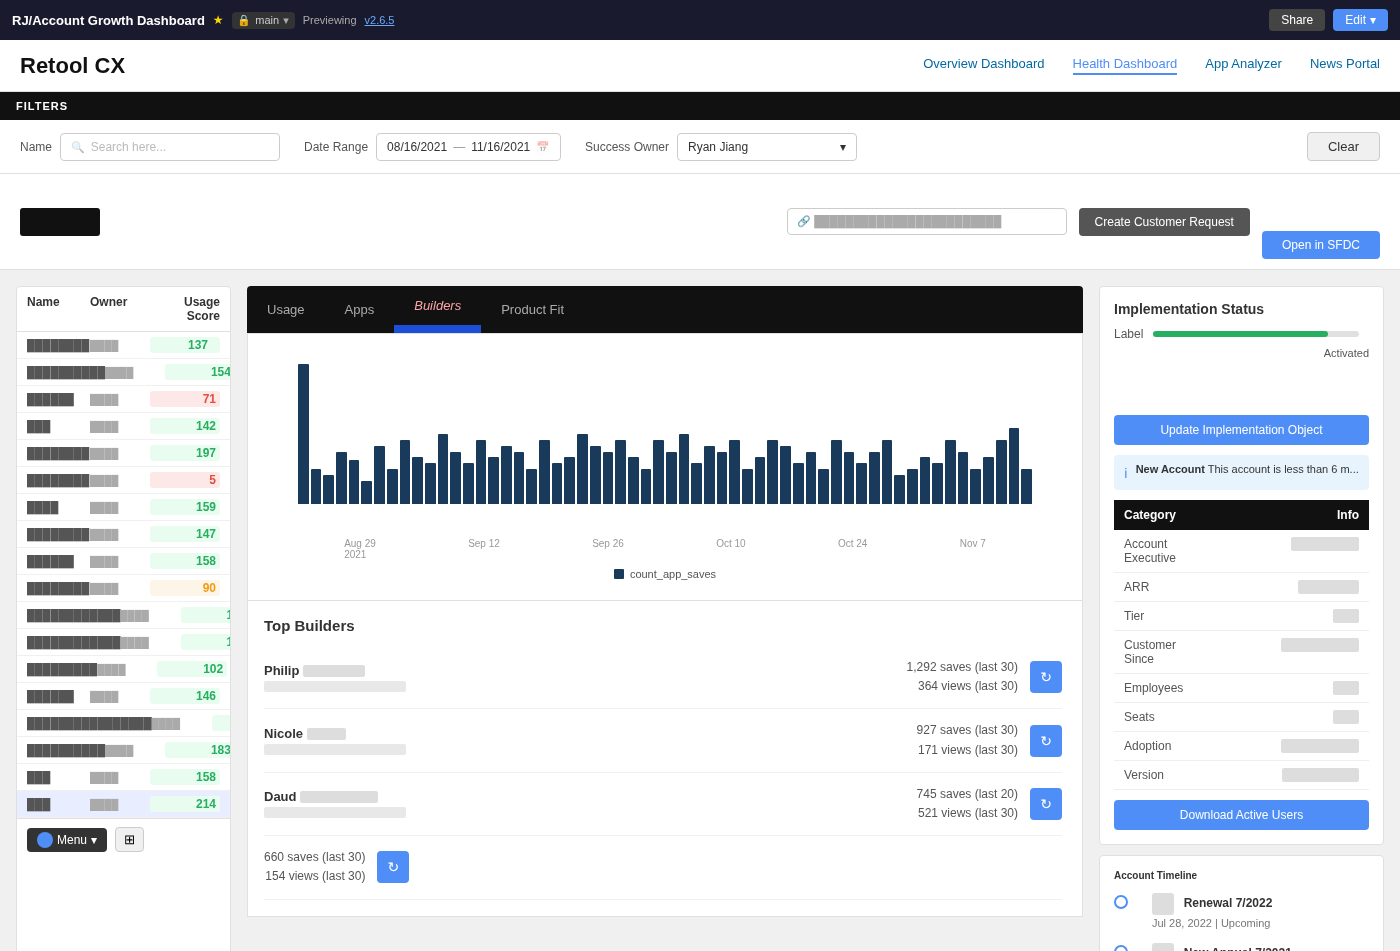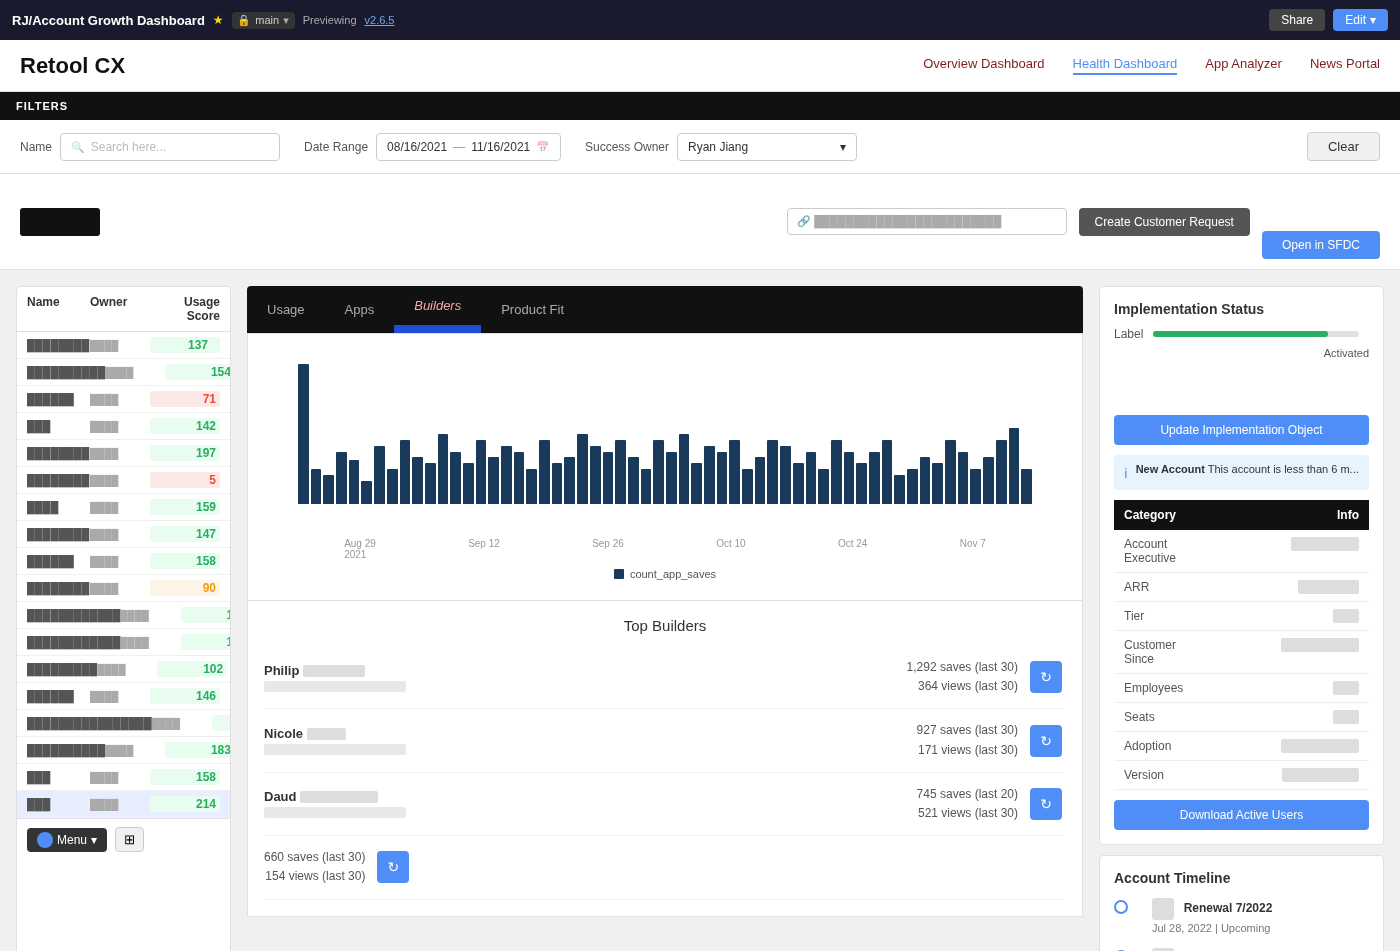--- a/index.html
+++ b/index.html
@@ -15,21 +15,21 @@
     .preview-text { color: #aaa; font-size: 11px; }
     .version-link { color: #6af; text-decoration: underline; font-size: 11px; }
     .top-bar-right { display: flex; gap: 8px; }
     .btn-share { background: #444; color: #fff; border: none; border-radius: 4px; padding: 4px 12px; cursor: pointer; font-size: 12px; }
     .btn-edit { background: #4f8ef7; color: #fff; border: none; border-radius: 4px; padding: 4px 12px; cursor: pointer; font-size: 12px; display: flex; align-items: center; gap: 4px; }
 
     
     .nav-bar { background: #fff; border-bottom: 1px solid #e0e0e0; display: flex; align-items: center; justify-content: space-between; padding: 0 20px; height: 52px; }
     .app-name { font-size: 22px; font-weight: 700; color: #111; }
     .nav-links { display: flex; gap: 28px; }
-    .nav-link { color: #7f1d1d; text-decoration: none; font-size: 13px; cursor: pointer; }
+    .nav-link { color: #0369a1; text-decoration: none; font-size: 13px; cursor: pointer; }
     .nav-link.active { color: #4f8ef7; border-bottom: 2px solid #4f8ef7; padding-bottom: 2px; }
 
     
     .filters-section { background: #111; color: #fff; padding: 8px 16px; display: flex; align-items: center; }
     .filters-label { font-size: 11px; font-weight: 700; letter-spacing: 1px; color: #fff; }
 
     .filter-row { background: #fff; padding: 12px 20px; display: flex; align-items: center; gap: 24px; border-bottom: 1px solid #e0e0e0; }
     .filter-group { display: flex; align-items: center; gap: 8px; }
     .filter-label { font-size: 12px; color: #555; }
     .filter-input { border: 1px solid #ccc; border-radius: 4px; padding: 6px 10px; font-size: 12px; width: 220px; color: #999; display: flex; align-items: center; gap: 6px; }
@@ -68,21 +68,21 @@
     
     .chart-area { background: #fff; border: 1px solid #e0e0e0; padding: 20px; position: relative; min-height: 240px; }
     .chart-container { position: relative; height: 180px; display: flex; align-items: flex-end; gap: 2px; padding: 10px 30px 30px; }
     .chart-bar { background: #1a3a5c; flex: 1; min-width: 4px; border-radius: 1px 1px 0 0; }
     .chart-x-labels { display: flex; justify-content: space-around; padding: 4px 30px 0; font-size: 10px; color: #999; }
     .chart-legend { display: flex; align-items: center; gap: 6px; justify-content: center; margin-top: 8px; font-size: 11px; color: #555; }
     .legend-dot { width: 10px; height: 10px; background: #1a3a5c; border-radius: 1px; }
 
     
     .builders-section { background: #fff; border: 1px solid #e0e0e0; border-top: none; padding: 16px; position: relative; }
-    .builders-title { font-size: 15px; font-weight: 400; margin-bottom: 12px; text-align: center; }
+    .builders-title { font-size: 15px; font-weight: 700; margin-bottom: 12px; }
     .scroll-container { max-height: 320px; overflow-y: auto; padding-right: 4px; }
     .builder-row { display: flex; align-items: center; padding: 12px 0; border-bottom: 1px solid #f0f0f0; }
     .builder-info { flex: 1; }
     .builder-name { font-size: 13px; font-weight: 600; color: #333; }
     .builder-email { font-size: 11px; color: #aaa; margin-top: 2px; }
     .builder-stats { font-size: 12px; color: #555; text-align: right; margin-right: 12px; line-height: 1.6; }
     .builder-icon-btn { background: #4f8ef7; border: none; border-radius: 4px; width: 32px; height: 32px; cursor: pointer; display: flex; align-items: center; justify-content: center; color: #fff; }
 
     
     .right-panel { width: 285px; flex-shrink: 0; }
@@ -99,21 +99,21 @@
 
     .info-table { width: 100%; border-collapse: collapse; font-size: 12px; }
     .info-table th { background: #111; color: #fff; padding: 8px 10px; text-align: left; font-size: 12px; }
     .info-table td { padding: 7px 10px; border-bottom: 1px solid #eee; vertical-align: top; }
     .info-table td:first-child { color: #555; width: 90px; }
     .info-table td:last-child { color: #aaa; text-align: right; }
 
     .download-btn { background: #4f8ef7; color: #fff; border: none; border-radius: 4px; padding: 8px; width: 100%; cursor: pointer; font-size: 12px; margin-top: 10px; }
 
     .account-timeline { background: #fff; border: 1px solid #e0e0e0; border-radius: 4px; padding: 14px; margin-top: 10px; }
-    .timeline-title { font-size: 14px; font-weight: 700; margin-bottom: 12px; }
+    .timeline-title { font-size: 10px; font-weight: 700; margin-bottom: 12px; }
     .timeline-item { display: flex; align-items: flex-start; gap: 24px; margin-bottom: 14px; }
     .timeline-dot { width: 14px; height: 14px; border-radius: 50%; border: 2px solid #4f8ef7; flex-shrink: 0; margin-top: 2px; }
     .timeline-content { flex: 1; }
     .timeline-avatar { width: 22px; height: 22px; background: #ddd; border-radius: 3px; display: inline-block; margin-right: 6px; vertical-align: middle; }
     .timeline-event { font-size: 12px; font-weight: 600; display: inline; }
     .timeline-date { font-size: 11px; color: #777; margin-top: 2px; }
     .menu-btn { background: #333; color: #fff; border: none; border-radius: 4px; padding: 4px 10px; font-size: 12px; cursor: pointer; display: flex; align-items: center; gap: 4px; }
     .bottom-icon-btn { background: #f0f0f0; border: 1px solid #ccc; border-radius: 4px; padding: 4px 8px; cursor: pointer; }
 
     

